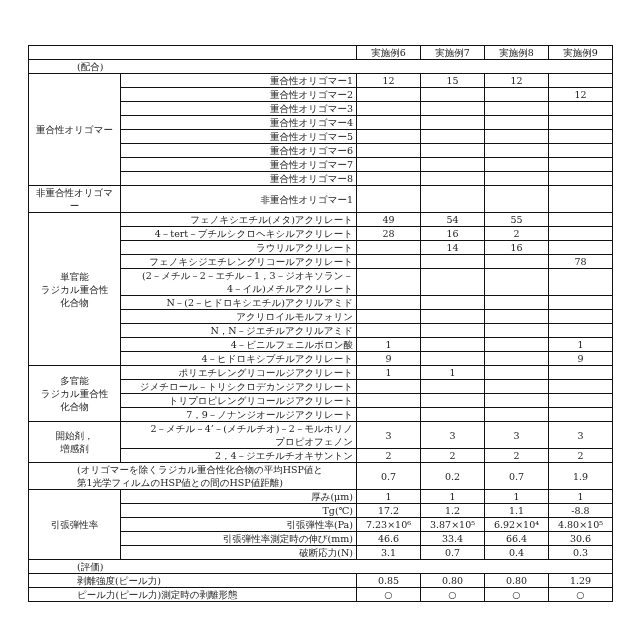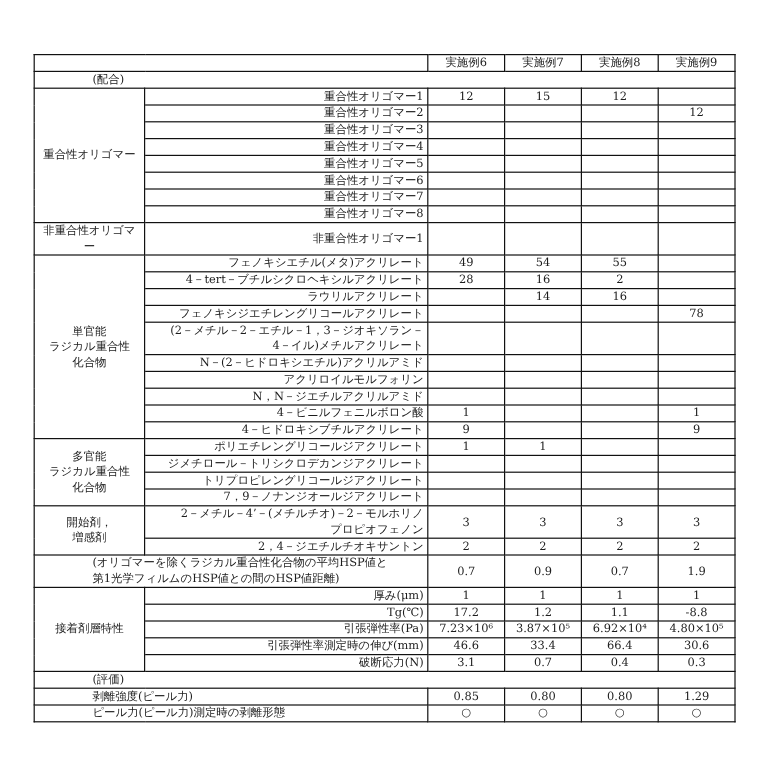--- a/index.html
+++ b/index.html
@@ -235,26 +235,26 @@
           <td class="label">2，4－ジエチルチオキサントン</td>
           <td class="value">2</td>
           <td class="value">2</td>
           <td class="value">2</td>
           <td class="value">2</td>
         </tr>
         <tr>
           <td class="banner" colspan="2">(オリゴマーを除くラジカル重合性化合物の平均HSP値と
 第1光学フィルムのHSP値との間のHSP値距離)</td>
           <td class="value">0.7</td>
-          <td class="value">0.9</td>
+          <td class="value">0.2</td>
           <td class="value">0.7</td>
           <td class="value">1.9</td>
         </tr>
         <tr>
-          <td class="group" rowspan="5">接着剤層特性</td>
+          <td class="group" rowspan="5">引張弾性率</td>
           <td class="label">厚み(μm)</td>
           <td class="value">1</td>
           <td class="value">1</td>
           <td class="value">1</td>
           <td class="value">1</td>
         </tr>
         <tr>
           <td class="label">Tg(℃)</td>
           <td class="value">17.2</td>
           <td class="value">1.2</td>

